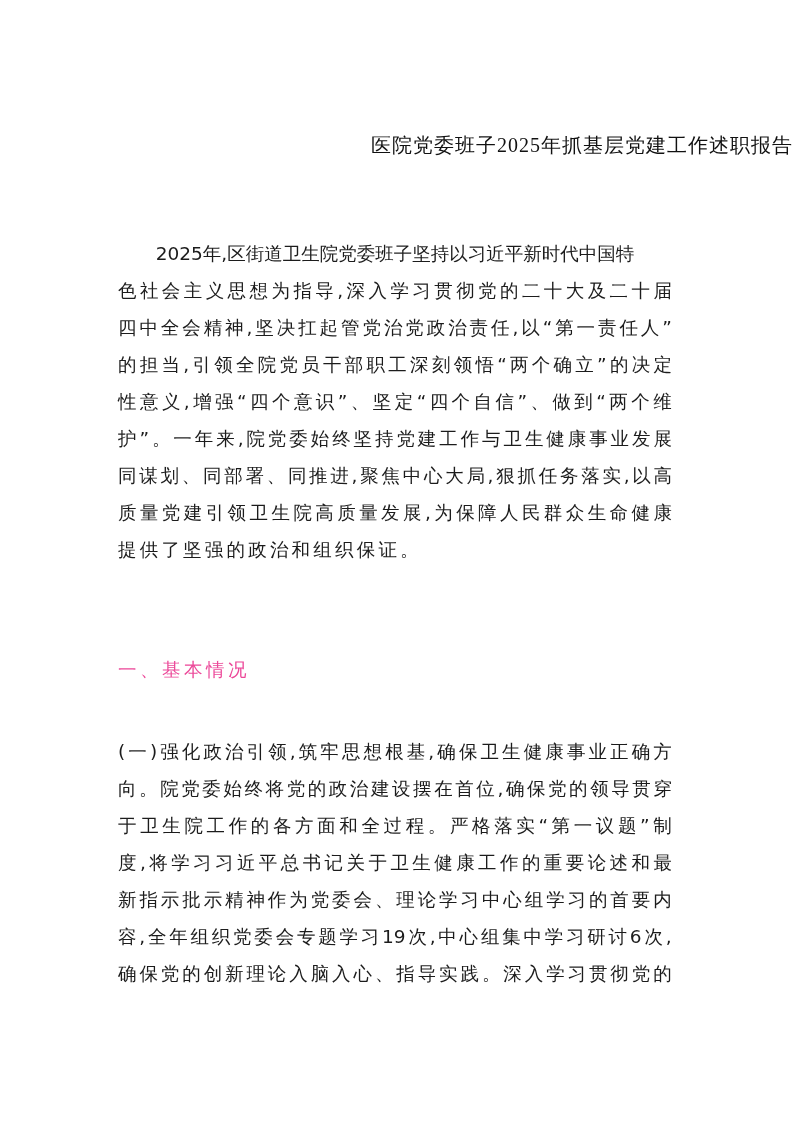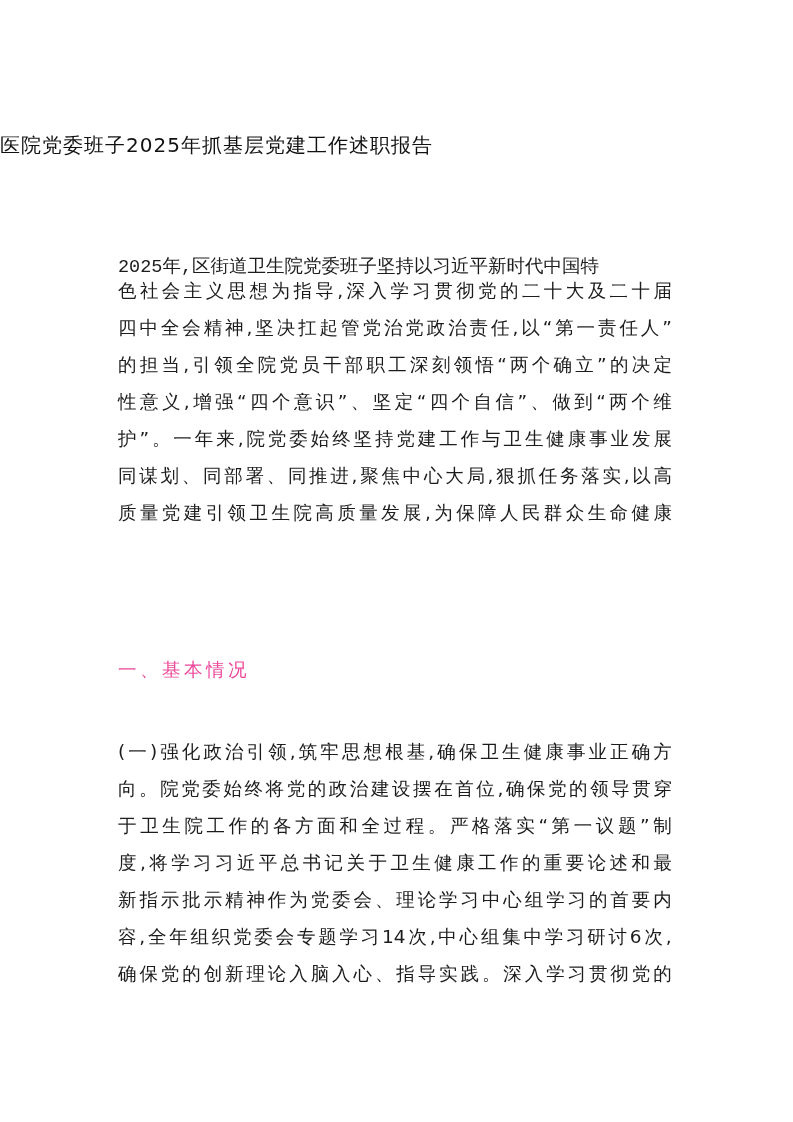--- a/index.html
+++ b/index.html
@@ -1,34 +1,34 @@
 <!DOCTYPE html>
 <html><head>
 <meta charset="utf-8">
 <style>
   html, body { margin: 0; padding: 0; background: #ffffff; }
   body { width: 793px; height: 1122px; position: relative; overflow: hidden;
          font-family: "DejaVu Sans", "Liberation Sans", sans-serif; color: #1a1a1a; }
   .page { position: absolute; left: 0; top: 0; width: 793px; height: 1122px; background: #fff; }
-  .title { position: absolute; left: 0; width: 793px; top: 131px; text-align: left;
-           font-size: 20px; line-height: 28px; letter-spacing: 1px; color: #111; }
+  .title { position: absolute; left: 0; width: 793px; top: 131px; text-align: right;
+           font-size: 20px; line-height: 28px; letter-spacing: 1px; color: #111; font-family: Liberation Serif, serif; }
   .line { position: absolute; left: 118px; width: 554px; height: 26px;
           font-size: 18.5px; line-height: 26px; white-space: nowrap;
           text-align: justify; text-align-last: justify; color: #1c1c1c; }
   .line.last { text-align-last: left; letter-spacing: 3.2px; }
   .heading { position: absolute; left: 118px; top: 657px; font-size: 18.5px; line-height: 26px;
              letter-spacing: 3.5px; color: #ec4899; }
 </style>
 </head>
 <body>
 
 <div class="page">
   <div class="title">医院党委班子2025年抓基层党建工作述职报告</div>
 
-  <div class="line" style="top: 255px; display: flex; justify-content: flex-start; font-family: Liberation Mono, monospace;">
+  <div class="line" style="top: 241px; display: flex; justify-content: center;">
       <span>2025</span>
       <span>年</span>
       <span>,</span>
       <span>区</span>
       <span>街</span>
       <span>道</span>
       <span>卫</span>
       <span>生</span>
       <span>院</span>
       <span>党</span>
@@ -245,20 +245,21 @@
       <span>障</span>
       <span>人</span>
       <span>民</span>
       <span>群</span>
       <span>众</span>
       <span>生</span>
       <span>命</span>
       <span>健</span>
       <span>康</span>
     </div>
+  <div class="line last" style="top:537px">提供了坚强的政治和组织保证。</div>
 
   <div class="heading">一、基本情况</div>
 
   <div class="line" style="top: 739px; display: flex; justify-content: space-between;">
       <span>(</span>
       <span>一</span>
       <span>)</span>
       <span>强</span>
       <span>化</span>
       <span>政</span>
@@ -405,21 +406,21 @@
       <span>年</span>
       <span>组</span>
       <span>织</span>
       <span>党</span>
       <span>委</span>
       <span>会</span>
       <span>专</span>
       <span>题</span>
       <span>学</span>
       <span>习</span>
-      <span>14</span>
+      <span>19</span>
       <span>次</span>
       <span>,</span>
       <span>中</span>
       <span>心</span>
       <span>组</span>
       <span>集</span>
       <span>中</span>
       <span>学</span>
       <span>习</span>
       <span>研</span>

